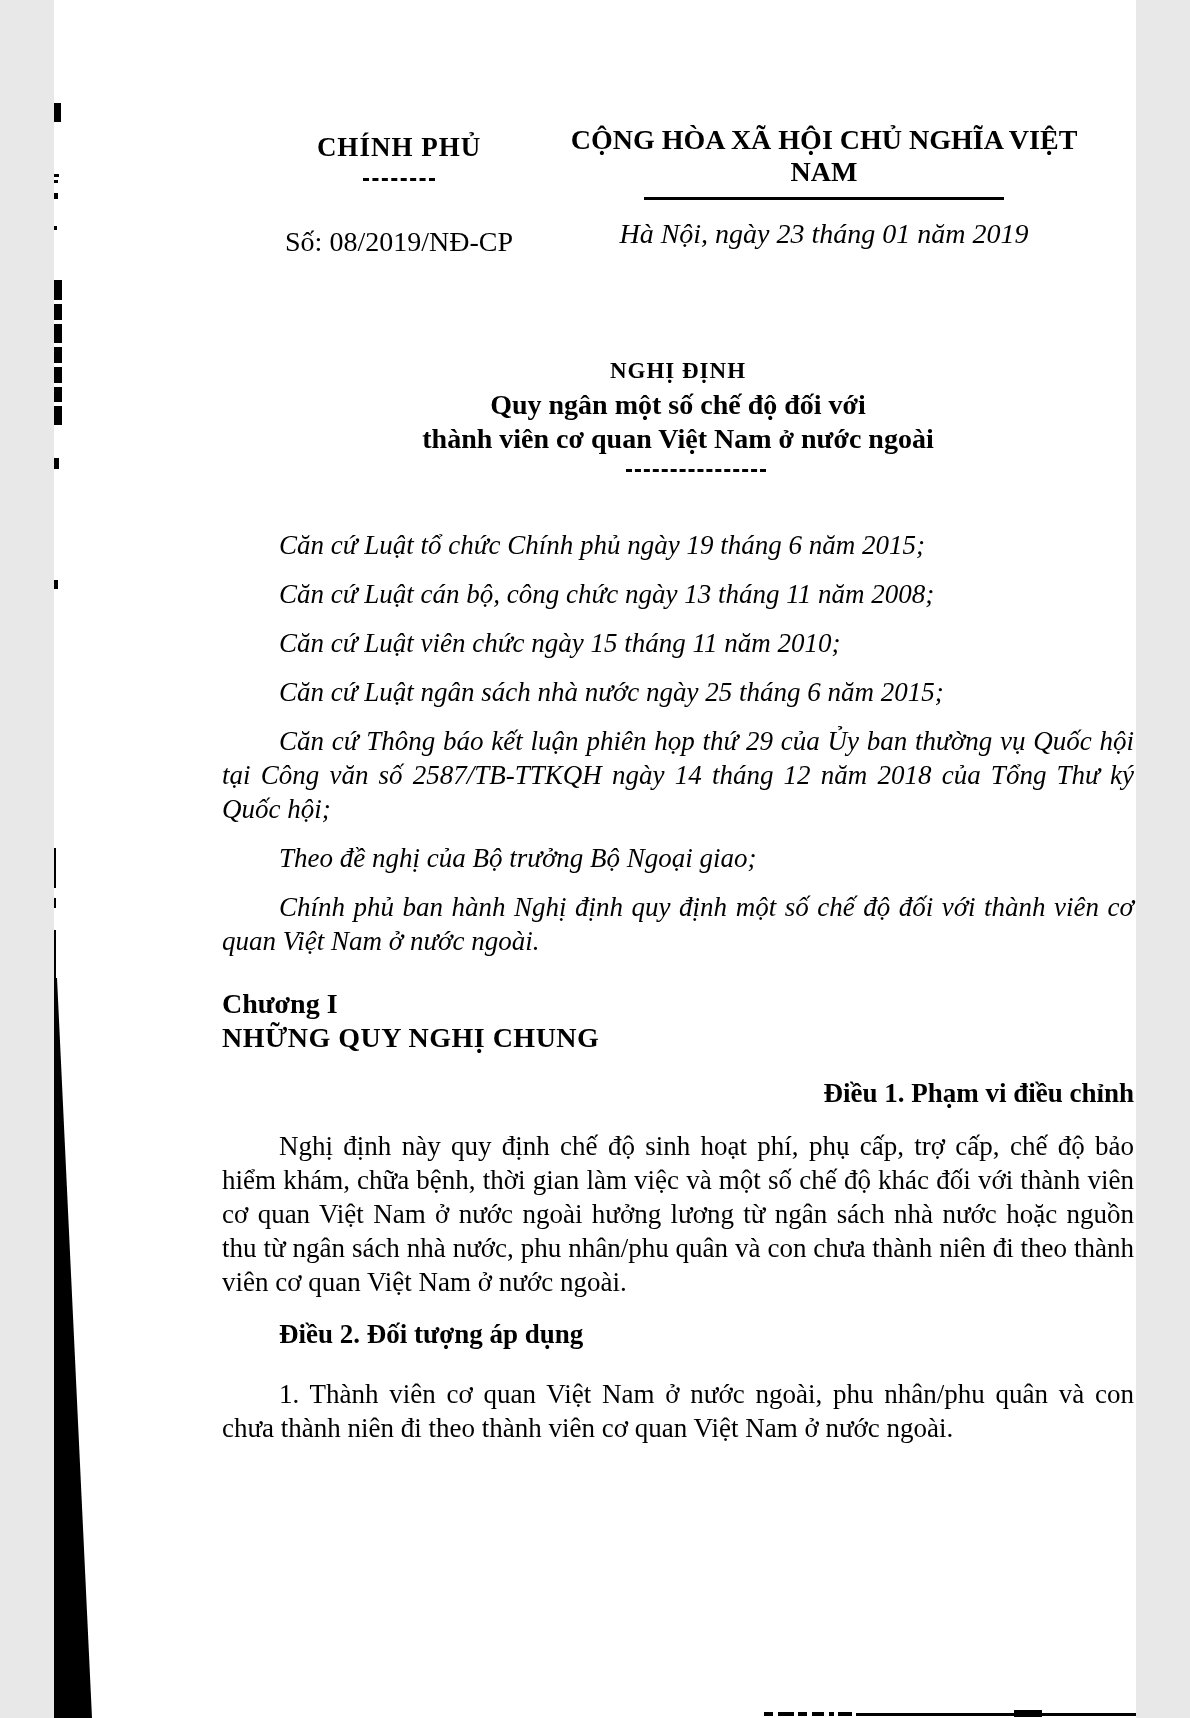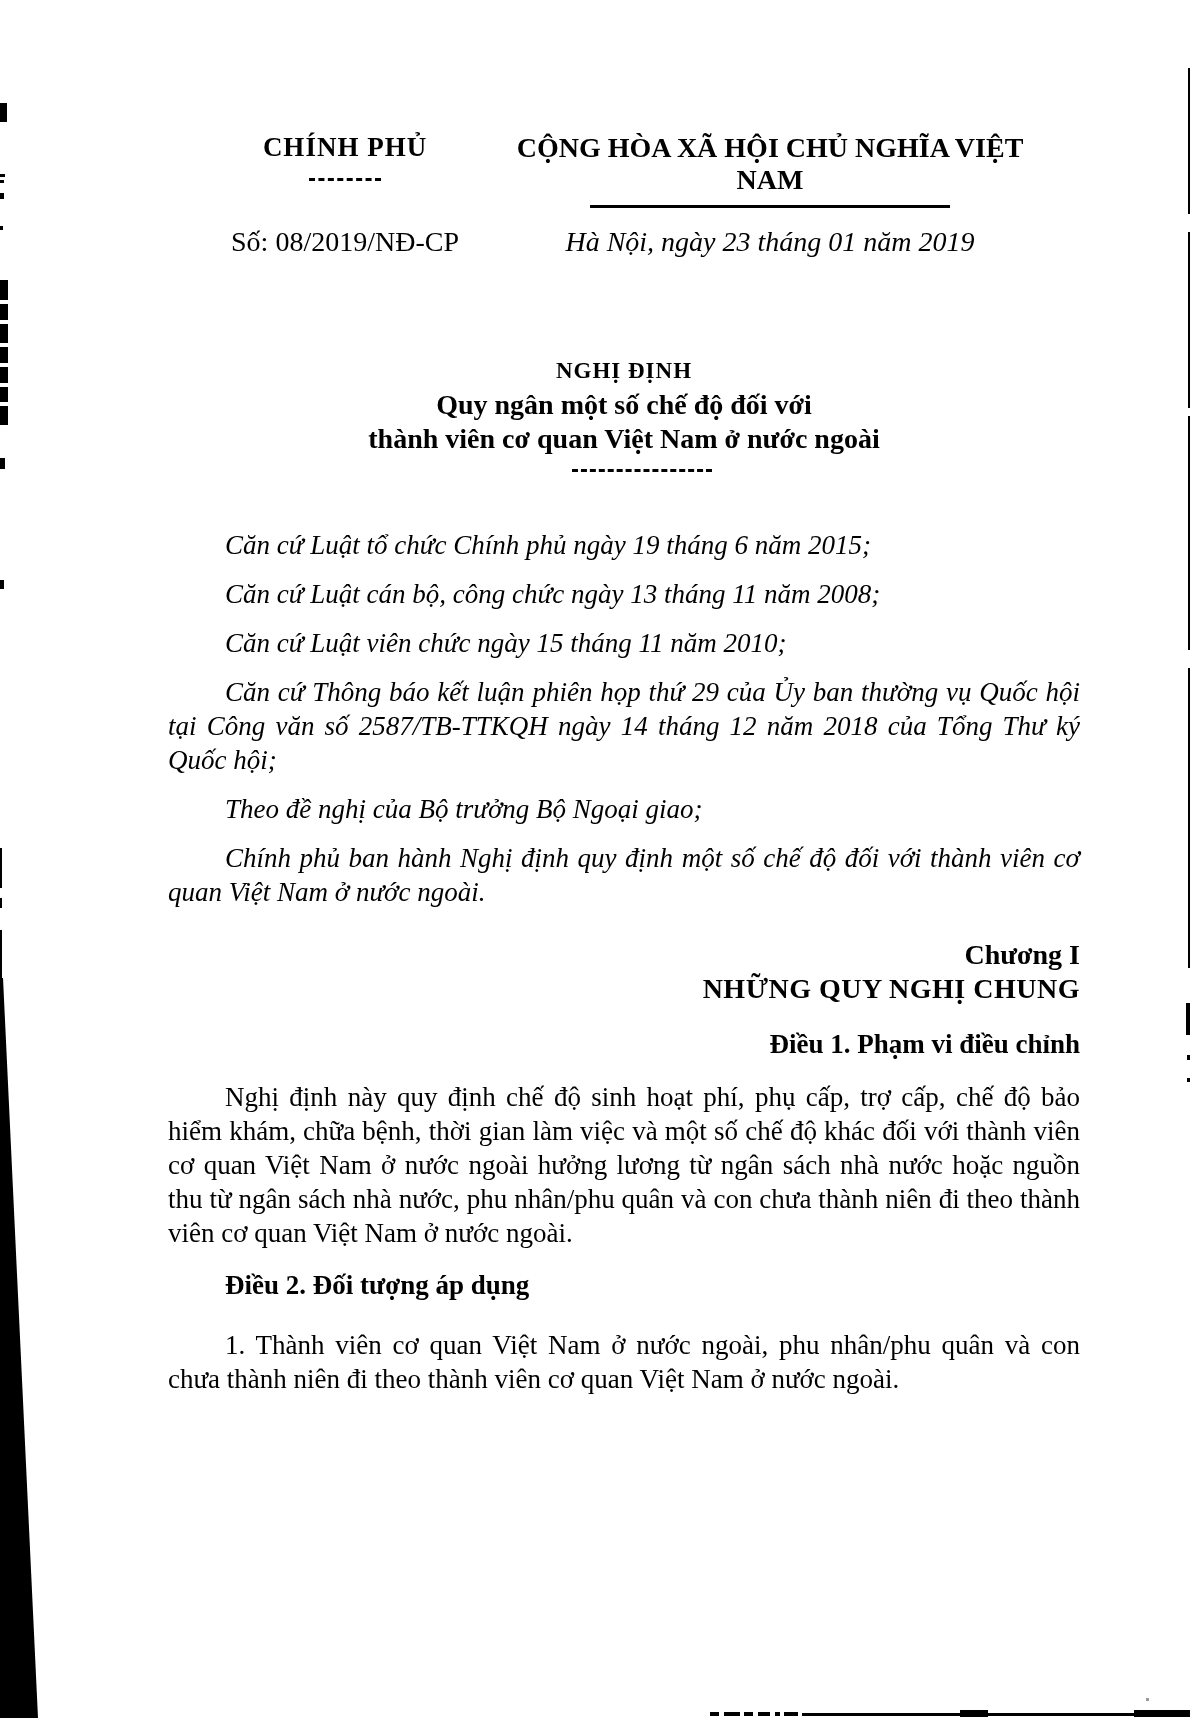--- a/index.html
+++ b/index.html
@@ -1,36 +1,36 @@
 <!DOCTYPE html>
 <html><head>
 <meta charset="utf-8">
 <style>
   html,body { margin:0; padding:0; background:#e8e8e8; }
   .page {
     position:relative;
-    width:1190px; height:1718px;
+    width:1082px; height:1718px;
     margin:0 auto;
     background:#ffffff;
     color:#000;
     font-family:"Liberation Serif", serif;
     overflow:hidden;
   }
 
   
   .header-left {
     position:absolute; left:185px; top:133px; width:320px;
     text-align:center;
   }
   .issuer { font-weight:bold; font-size:27px; line-height:28px; letter-spacing:1px; }
   .issuer-rule { width:72px; border-top:3px dashed #000; margin:17px auto 0; }
   .doc-number { margin-top:46px; font-size:28px; line-height:30px; }
 
   .header-right {
-    position:absolute; left:500px; top:132px; width:540px;
+    position:absolute; left:500px; top:124px; width:540px;
     text-align:center;
   }
   .motto-line1 { font-weight:bold; font-size:28px; line-height:32px; }
   .motto-line2 { font-weight:bold; font-size:27px; line-height:32px; margin-top:6px; }
   .motto-rule  { width:360px; border-top:3px solid #000; margin:9px auto 0; }
   .place-date  { font-style:italic; font-size:28px; line-height:33px; margin-top:17px; }
 
   
   .title-block { position:absolute; left:168px; top:353px; width:912px; text-align:center; }
   .doc-type     { font-weight:bold; font-size:23px; line-height:35px; letter-spacing:1px;font-family:Liberation Serif, serif; }
@@ -39,21 +39,21 @@
 
   
   .body {
     position:absolute; left:168px; top:520px; width:912px;
     font-size:27px; line-height:34px;
   }
   .body p { margin:0 0 15px; text-indent:57px; text-align:justify; }
   p.preamble { font-style:italic; }
   p.first { margin-top:8px; }
 
-  .chapter { margin-top:29px; text-align:right; font-weight:bold; }
+  .chapter { margin-top:29px; text-align:left; font-weight:bold; }
   .chapter-number { font-size:28px; line-height:34px; }
   .chapter-title  { font-size:28px; line-height:34px; letter-spacing:0.5px; }
 
   p.article-heading { font-weight:bold; margin:21px 0 0; text-align:right; }
   p.article-body-1  { margin:19px 0 0; }
   p.article-heading-2 { font-weight:bold; margin:18px 0 0; text-align:left; }
   p.article-body-2  { margin:26px 0 0; }
 
   
   .am { position:absolute; background:#000; }
@@ -84,20 +84,21 @@
     <div class="doc-type">NGHỊ ĐỊNH</div>
     <div class="doc-subtitle">Quy ngân một số chế độ đối với</div>
     <div class="doc-subtitle">thành viên cơ quan Việt Nam ở nước ngoài</div>
     <div class="title-rule"></div>
   </div>
 
   <div class="body">
     <p class="preamble first">Căn cứ Luật tổ chức Chính phủ ngày 19 tháng 6 năm 2015;</p>
     <p class="preamble">Căn cứ Luật cán bộ, công chức ngày 13 tháng 11 năm 2008;</p>
     <p class="preamble">Căn cứ Luật viên chức ngày 15 tháng 11 năm 2010;</p>
+    <p class="preamble">Căn cứ Luật ngân sách nhà nước ngày 25 tháng 6 năm 2015;</p>
     <p class="preamble">Căn cứ Thông báo kết luận phiên họp thứ 29 của Ủy ban thường vụ Quốc hội tại Công văn số 2587/TB-TTKQH ngày 14 tháng 12 năm 2018 của Tổng Thư ký Quốc hội;</p>
     <p class="preamble">Theo đề nghị của Bộ trưởng Bộ Ngoại giao;</p>
     <p class="preamble">Chính phủ ban hành Nghị định quy định một số chế độ đối với thành viên cơ quan Việt Nam ở nước ngoài.</p>
 
     <div class="chapter">
       <div class="chapter-number">Chương I</div>
       <div class="chapter-title">NHỮNG QUY NGHỊ CHUNG</div>
     </div>
 
     <p class="article-heading">Điều 1. Phạm vi điều chỉnh</p>

